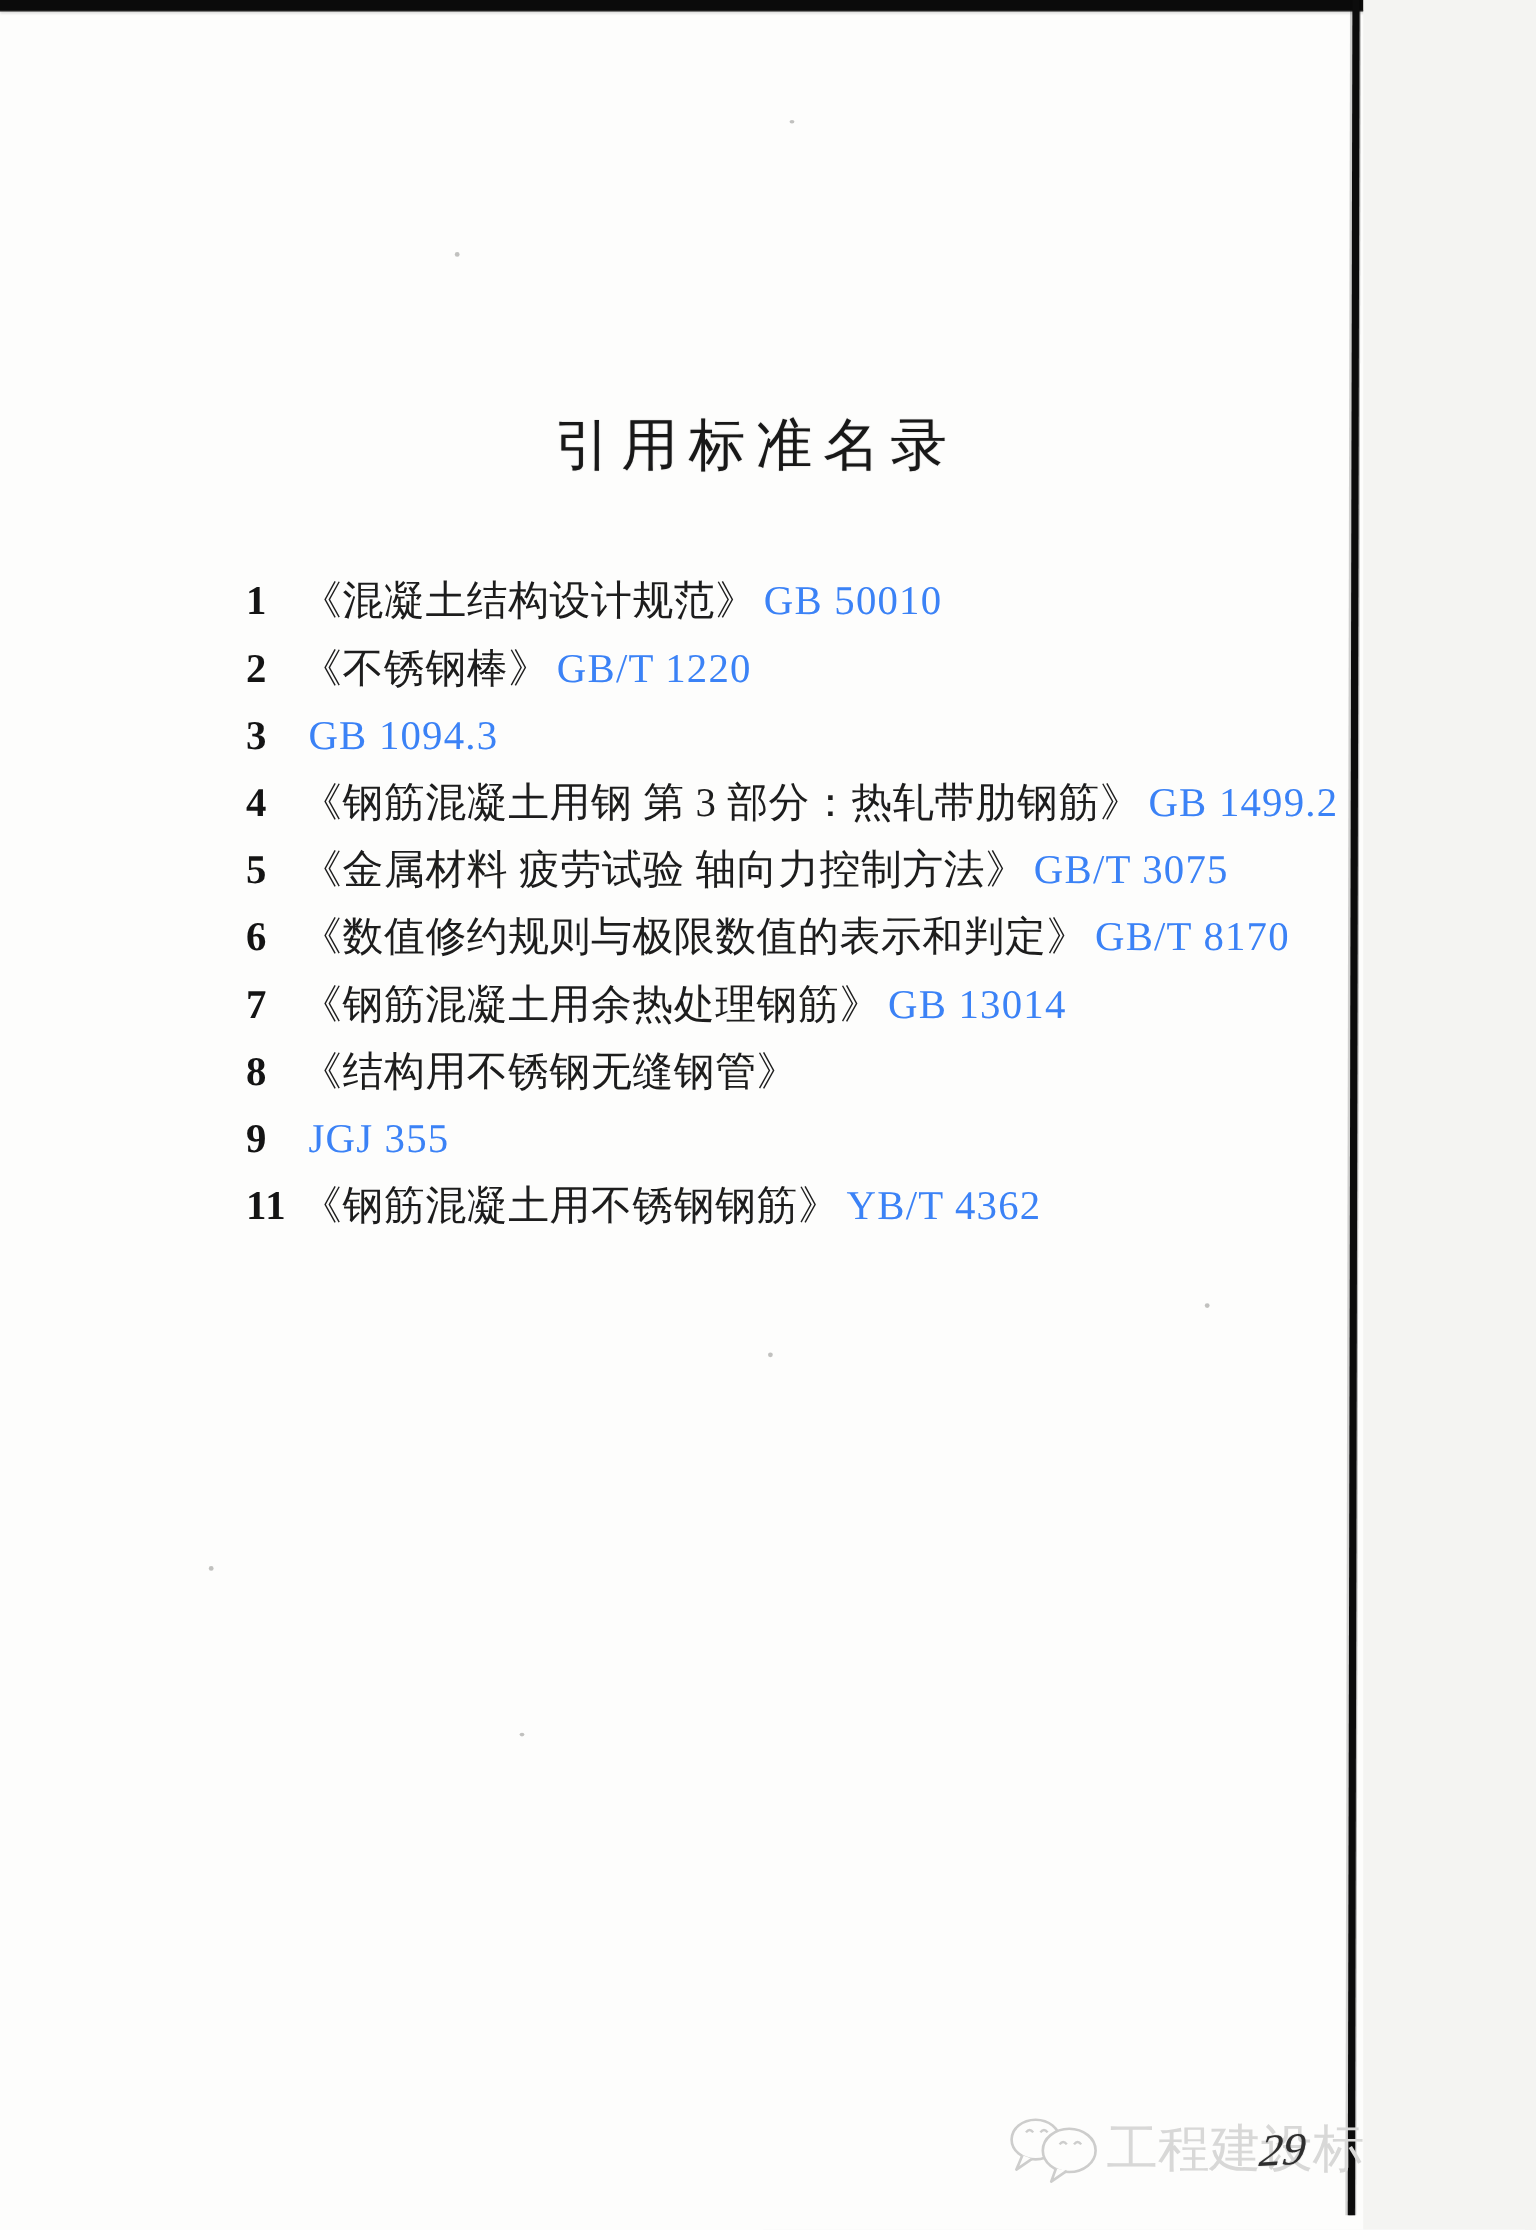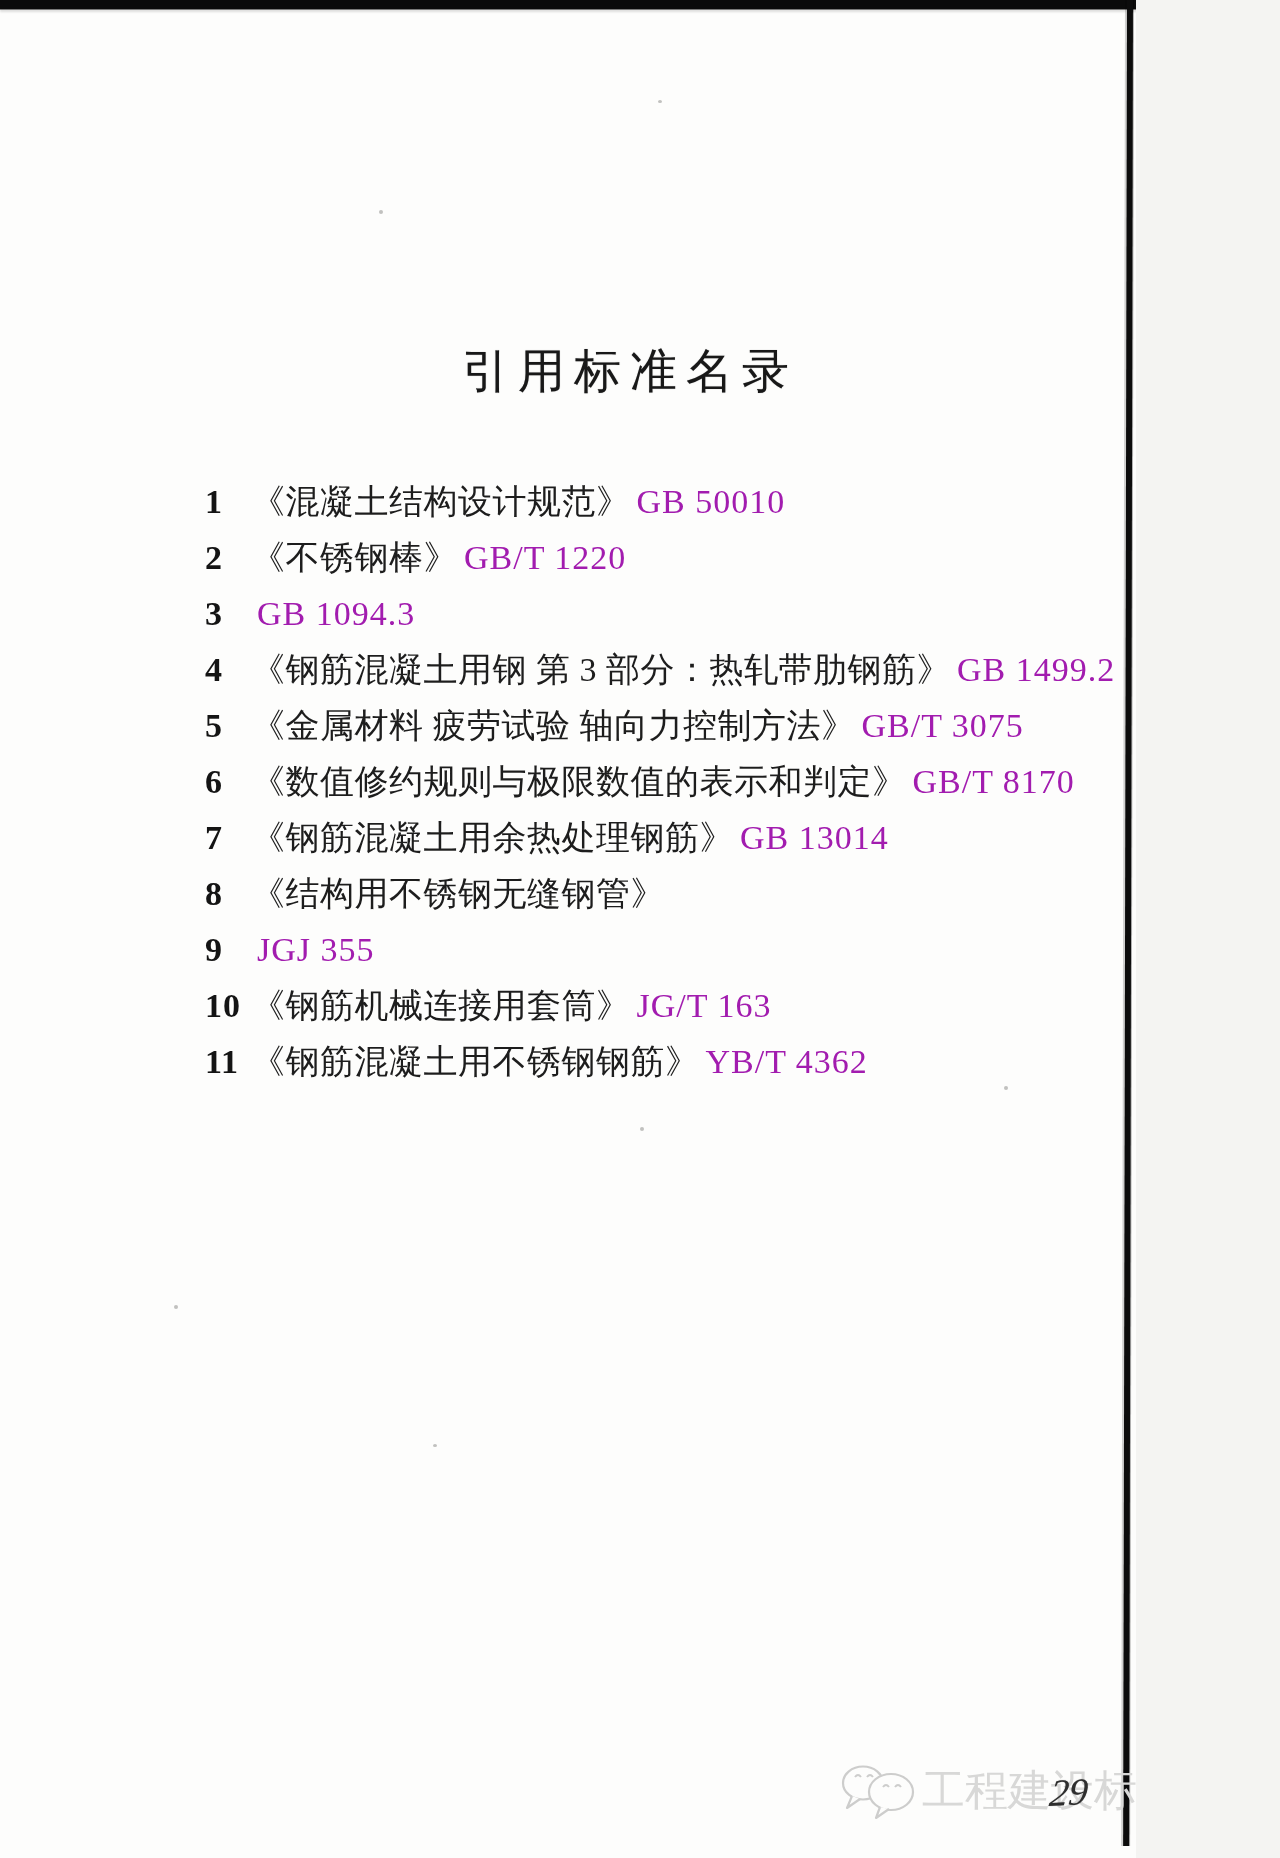--- a/index.html
+++ b/index.html
@@ -57,21 +57,21 @@
     flex: 0 0 46px;
     font-weight: bold;
     color: #141414;
     letter-spacing: 1px;
   }
   .item-name {
     color: #1d1d1d;
     letter-spacing: 0.5px;
   }
   .item-code {
-    color: #a21caf;
+    color: #3b82f6;
     margin-left: 6px;
     letter-spacing: 1px;
   }
   
   .watermark {
     position: absolute; top: 1762px; left: 840px;
     display: flex; align-items: center;
     color: #d7d7d6;
     z-index: 1;
   }
@@ -147,25 +147,20 @@
     </div>
     <div class="standard-item">
       <span class="item-number">8</span>
       <span class="item-name">《结构用不锈钢无缝钢管》</span>
     </div>
     <div class="standard-item">
       <span class="item-number">9</span>
       <span class="item-code">JGJ 355</span>
     </div>
     <div class="standard-item">
-      <span class="item-number">10</span>
-      <span class="item-name">《钢筋机械连接用套筒》</span>
-      <span class="item-code">JG/T 163</span>
-    </div>
-    <div class="standard-item">
       <span class="item-number">11</span>
       <span class="item-name">《钢筋混凝土用不锈钢钢筋》</span>
       <span class="item-code">YB/T 4362</span>
     </div>
   </div>
 
   <div class="watermark">
     <svg class="watermark-icon" viewBox="0 0 76 58" fill="none" xmlns="http://www.w3.org/2000/svg">
       <ellipse cx="23" cy="21" rx="20" ry="16.5" stroke="#cdcdcc" stroke-width="2.2" fill="#fdfdfc"></ellipse>
       <path d="M12 34 L7 46 L20 37" stroke="#cdcdcc" stroke-width="2.2" fill="#fdfdfc" stroke-linejoin="round"></path>

